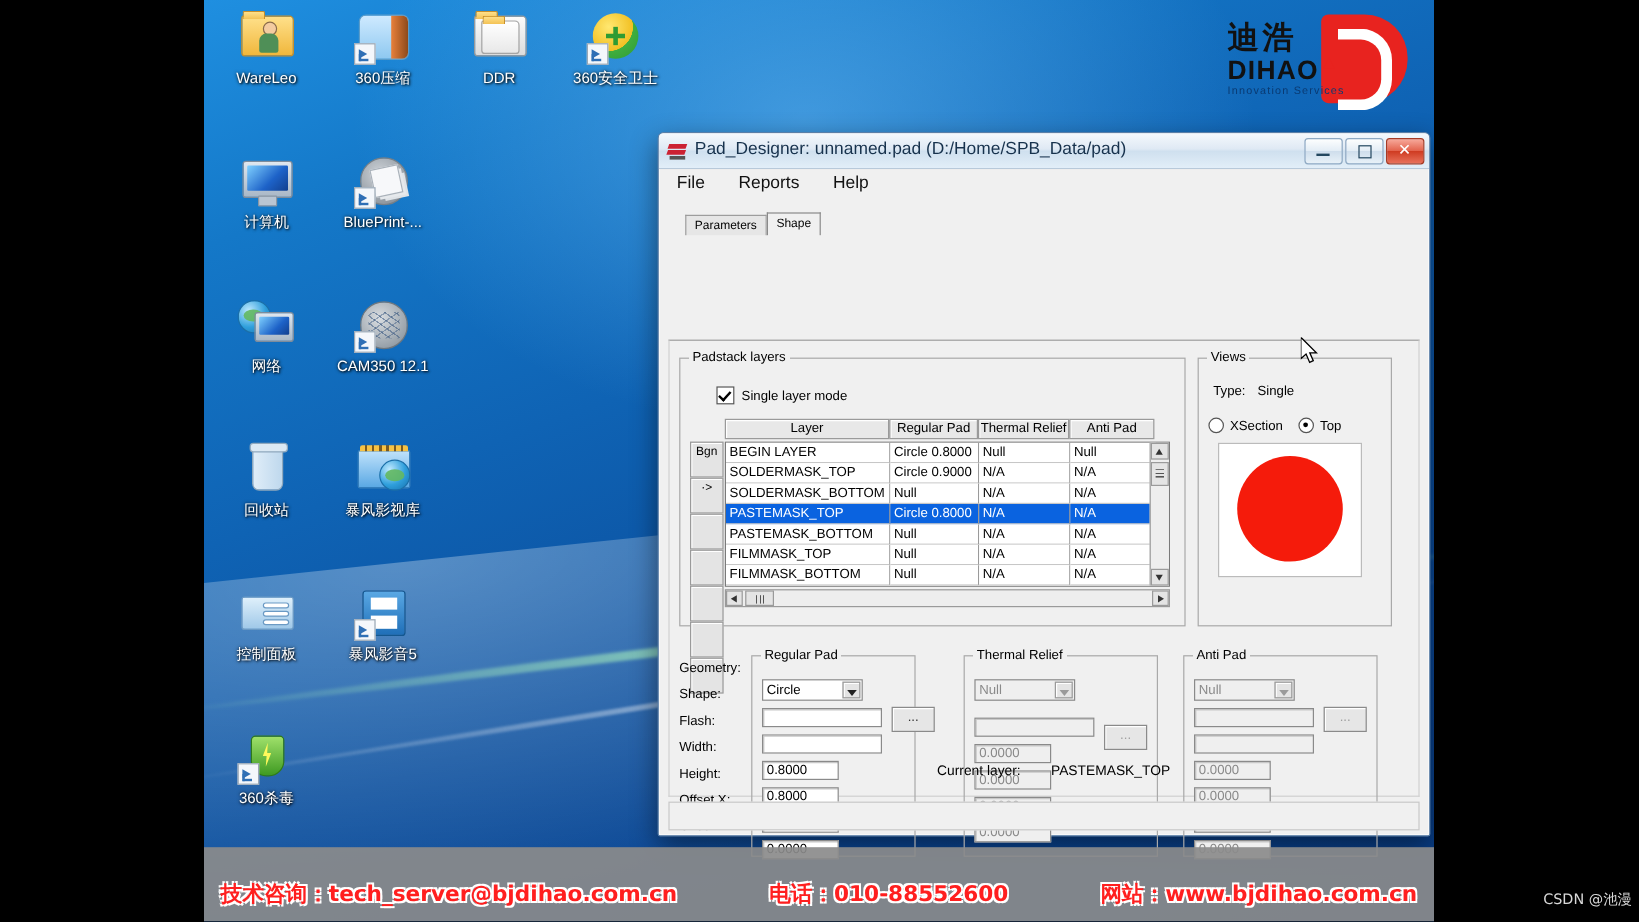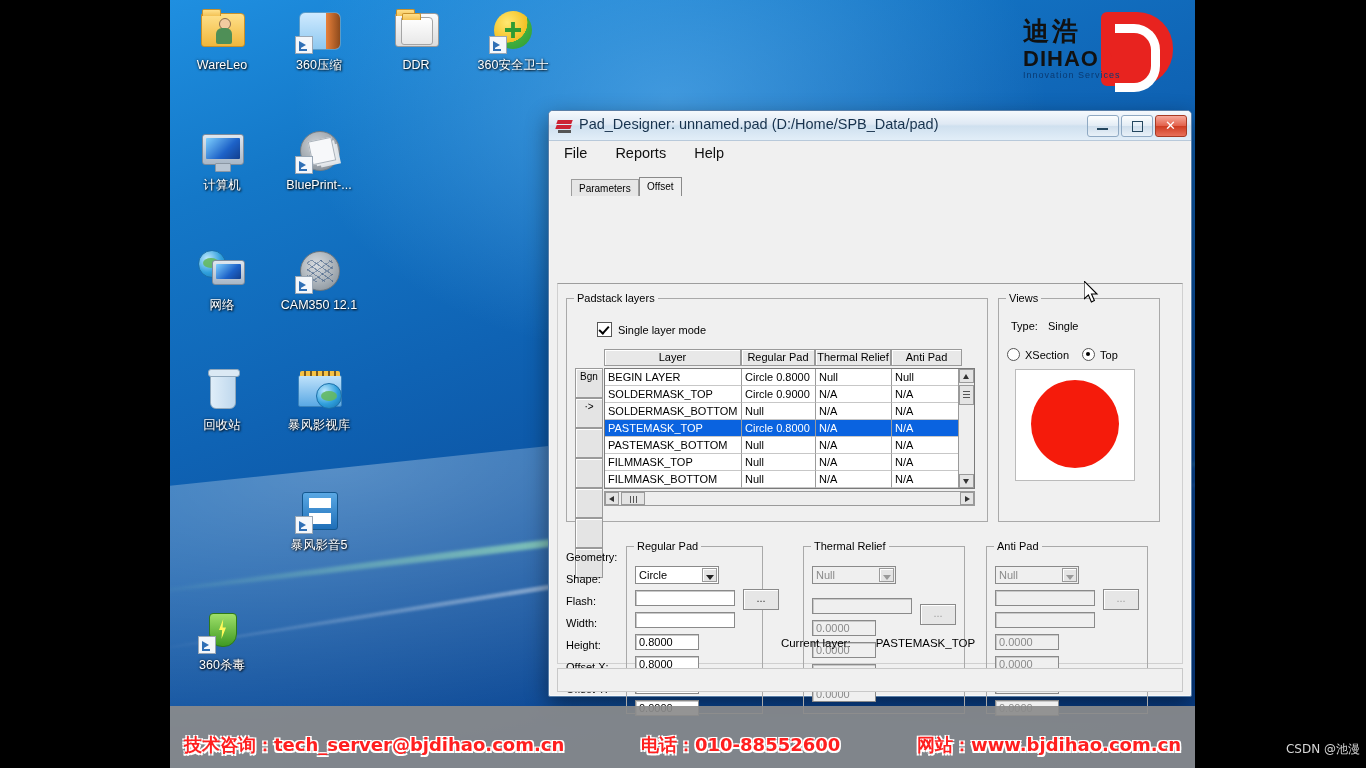--- a/index.html
+++ b/index.html
@@ -352,20 +352,30 @@
     </div>
 
     <div class="dicon" style="left:97px;top:366px">
       <div class="glyph">
         <span class="bfolder"></span>
         <span class="globe" style="left:21px;top:17px;width:24px;height:24px"></span>
       </div>
       <span class="lbl">暴风影视库</span>
     </div>
 
+    <div class="dicon" style="left:0px;top:486px">
+      <div class="glyph">
+        <span class="cpanel">
+          <i class="bar" style="top:5px;width:20px"></i>
+          <i class="bar" style="top:12px;width:20px"></i>
+          <i class="bar" style="top:19px;width:20px"></i>
+        </span>
+      </div>
+      <span class="lbl">控制面板</span>
+    </div>
 
     <div class="dicon" style="left:97px;top:486px">
       <div class="glyph">
         <span class="bfvideo"></span>
           <span class="shortcut"></span>
       </div>
       <span class="lbl">暴风影音5</span>
     </div>
 
     <div class="dicon" style="left:0px;top:606px">
@@ -408,21 +418,21 @@
       </div>
 
       <div id="menubar">
         <div class="mi">File</div>
         <div class="mi">Reports</div>
         <div class="mi">Help</div>
       </div>
 
       <div id="tabstrip">
         <div class="tab" style="left:0">Parameters</div>
-        <div class="tab active" style="left:68px">Offset</div>
+        <div class="tab active" style="left:68px">Shape</div>
       </div>
 
       <div id="client">
 
         <fieldset class="grp" id="grp-padstack">
           <legend>Padstack layers</legend>
 
           <div id="slm">
             <span class="cbx checked"></span>
             <span>Single layer mode</span>

